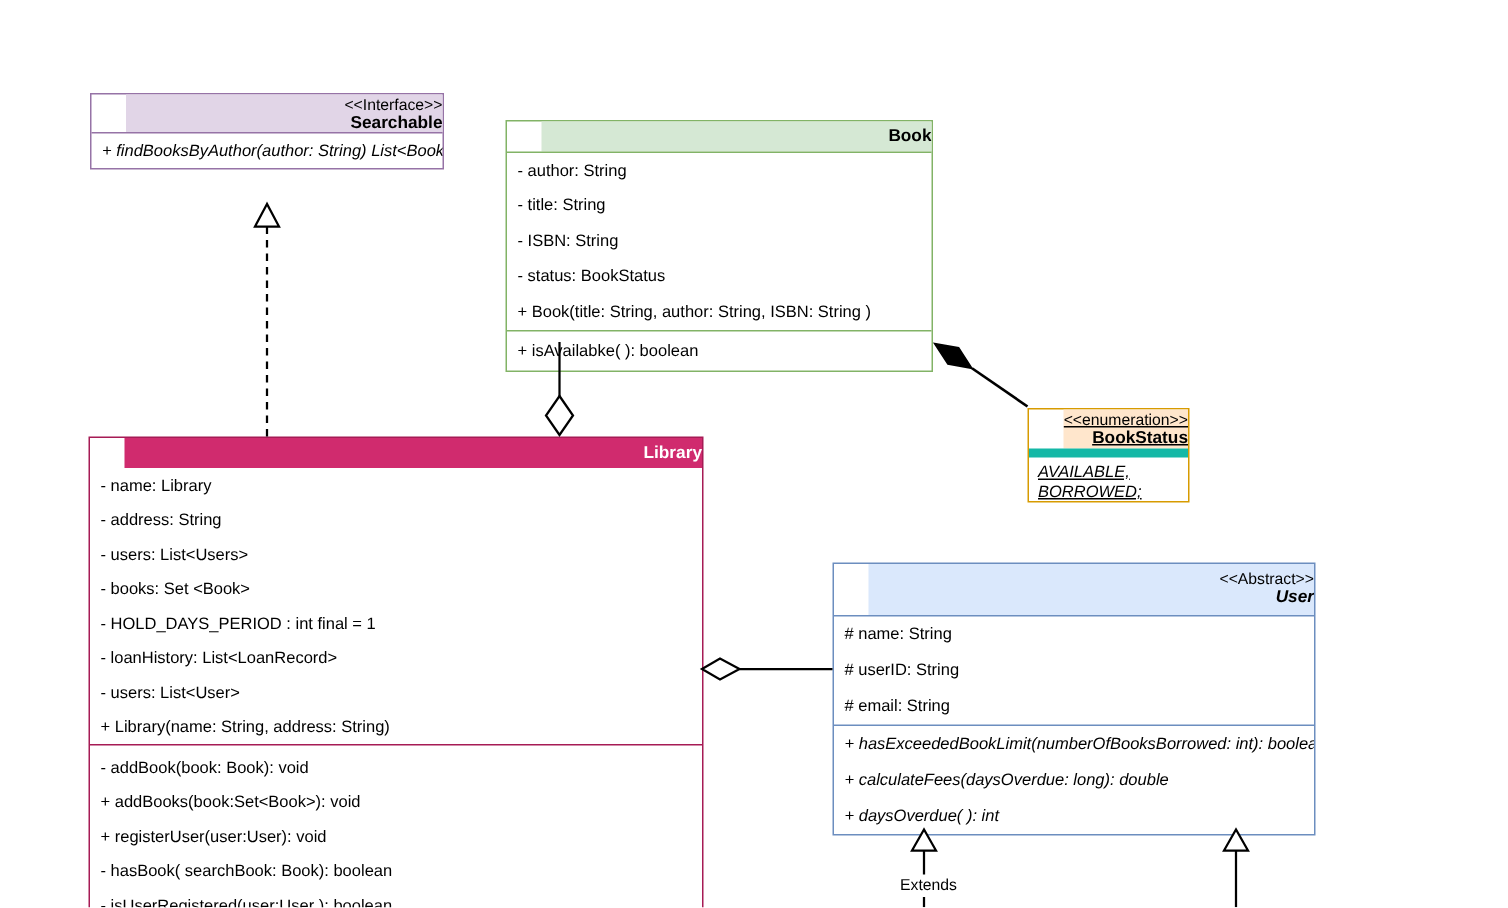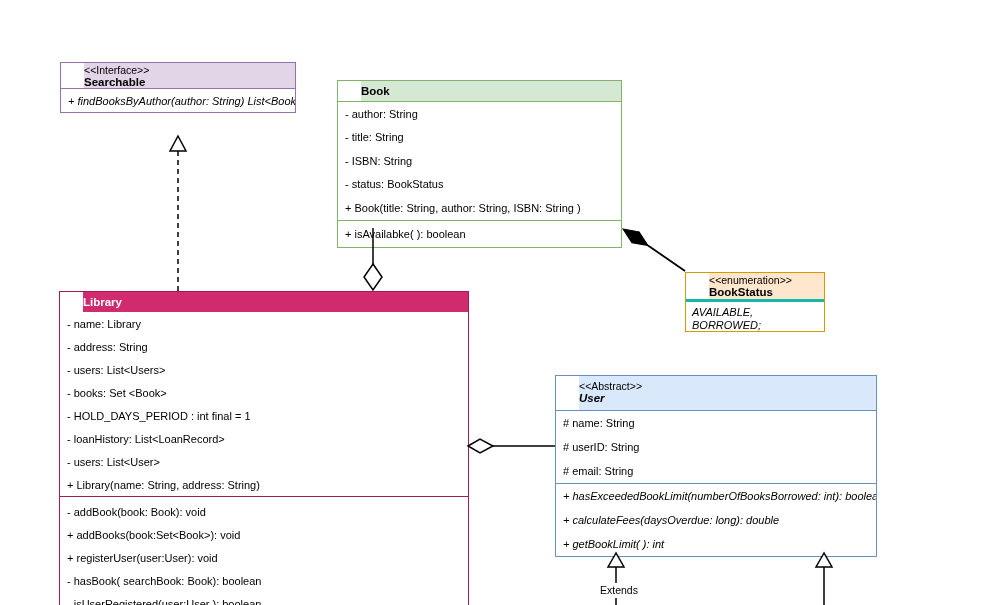--- a/index.html
+++ b/index.html
@@ -1,44 +1,44 @@
 <!DOCTYPE html>
 <html><head>
 <meta charset="utf-8">
 <style>
   html,body{margin:0;padding:0;background:#ffffff;}
   #canvas{
     position:relative;width:1005px;height:605px;overflow:hidden;background:#ffffff;
     font-family:"Liberation Sans","DejaVu Sans",sans-serif;color:#000;
   }
   .uml-box{position:absolute;background:#fff;box-sizing:border-box;}
-  .uml-head{box-sizing:border-box;text-align:left;font-weight:bold;overflow:hidden;margin-left:23px;}
+  .uml-head{box-sizing:border-box;text-align:right;font-weight:bold;overflow:hidden;margin-left:23px;}
   .stereo{font-weight:normal;font-size:10.5px;line-height:12px;display:block;}
   .cname{font-size:11.5px;line-height:13px;display:block;}
   .sec{box-sizing:border-box;overflow:hidden;}
   .row{font-size:11px;white-space:nowrap;overflow:hidden;box-sizing:border-box;padding-left:7px;display:flex;align-items:center;}
   .u{text-align:right;}
 
   
   #box-searchable{left:60px;top:62px;width:236px;border:1px solid #9673a6;}
   #box-searchable .uml-head{background:#e1d5e7;height:25px;padding-top:1px;}
   #box-searchable .sec{border-top:1px solid #9673a6;}
   #box-searchable .row{height:23px;font-style:italic;}
 
   
   #box-book{left:337px;top:80px;width:285px;border:1px solid #82b366;}
   #box-book .uml-head{background:#d5e8d4;height:20px;line-height:20px;font-size:11.5px;}
   #box-book .sec{border-top:1px solid #82b366;}
   #box-book .row{height:23.5px;}
   #box-book .sec.methods .row{height:26px;}
 
   
-  #box-bookstatus{left:685px;top:272px;width:140px;border:1px solid #d79b00;}
+  #box-bookstatus{left:685px;top:272px;width:108px;border:1px solid #d79b00;text-decoration:underline;}
   #box-bookstatus .uml-head{background:#ffe6cc;height:26px;padding-top:1px;}
-  #box-bookstatus .sec{border-top:3px solid #14b8a6;padding-top:3px;}
+  #box-bookstatus .sec{border-top:6px solid #14b8a6;padding-top:3px;}
   #box-bookstatus .row{height:13px;font-style:italic;padding-left:6px;}
 
   
   #box-library{left:59px;top:291px;width:410px;height:320px;border:1px solid #a61b55;}
   #box-library .uml-head{background:#d02b6e;color:#fff;height:20px;line-height:20px;font-size:11.5px;}
   #box-library .sec{border-top:1px solid #a61b55;}
   #box-library .sec.attrs{border-top:none;}
   #box-library .row{height:23px;}
   #box-library .sec.methods{padding-top:3px;}
 
@@ -123,21 +123,21 @@
       <span class="cname">User</span>
     </div>
     <div class="sec attrs">
       <div class="row"># name: String</div>
       <div class="row"># userID: String</div>
       <div class="row"># email: String</div>
     </div>
     <div class="sec methods">
       <div class="row">+ hasExceededBookLimit(numberOfBooksBorrowed: int): boolean</div>
       <div class="row">+ calculateFees(daysOverdue: long): double</div>
-      <div class="row">+ getBookLimit( ): int</div>
+      <div class="row">+ daysOverdue( ): int</div>
     </div>
   </div>
 
   <svg id="wires" width="1005" height="605" viewBox="0 0 1005 605">
 
     <g>
       <line x1="178" y1="151" x2="178" y2="291" stroke-width="1.5" stroke-dasharray="5,4"></line>
       <polygon points="178,136 170,151 186,151" fill="#ffffff" stroke-width="1.5"></polygon>
     </g>
 

